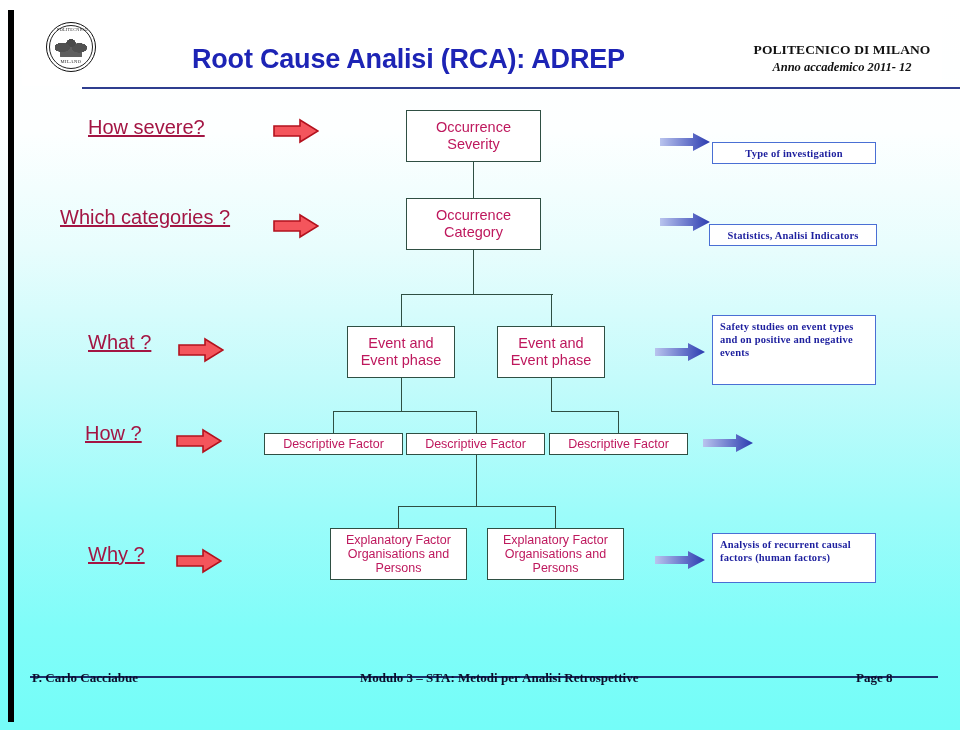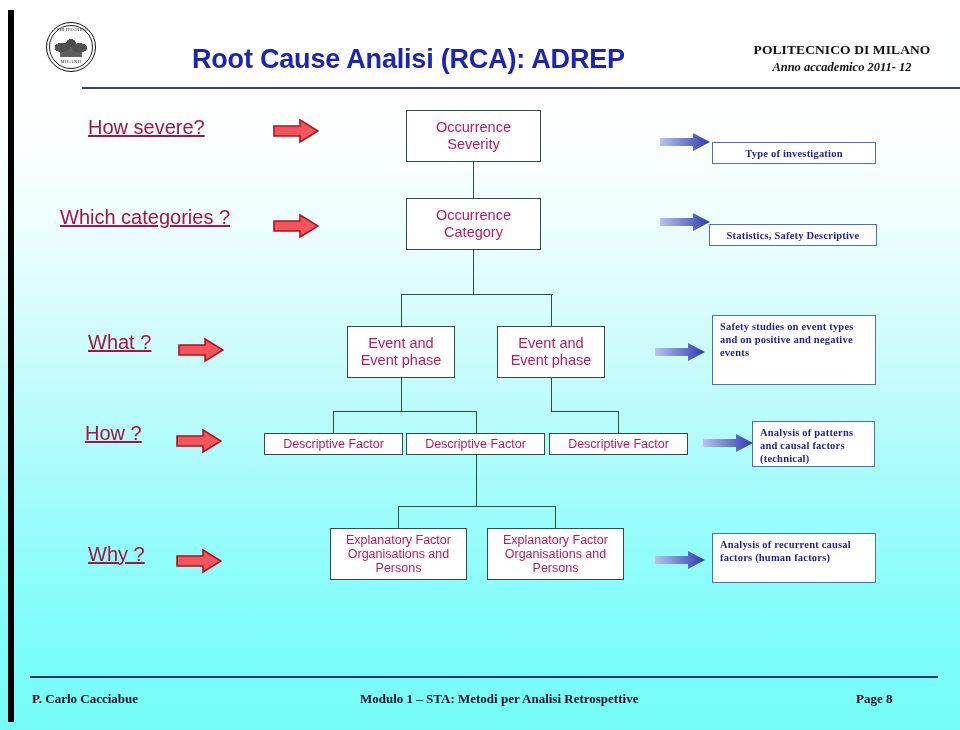--- a/index.html
+++ b/index.html
@@ -222,21 +222,21 @@
   .footer-rule {
     position: absolute;
     left: 30px;
     top: 676px;
     width: 908px;
     height: 2px;
     background: #1c2f6b;
   }
   .footer-txt {
     position: absolute;
-    top: 691px;
+    top: 670px;
     font-family: "Liberation Serif", serif;
     font-weight: bold;
     font-size: 13px;
     color: #0c0c2a;
     white-space: nowrap;
   }
   .footer-left  { left: 32px; }
   .footer-mid   { left: 360px; }
   .footer-right { left: 856px; }
 </style>
@@ -418,26 +418,25 @@
           <stop offset="0%" stop-color="#b9c4ee"></stop>
             <stop offset="100%" stop-color="#2b3bb0"></stop>
         </linearGradient>
       </defs>
       <polygon points="0,5 33,5 33,0 50,9 33,18 33,13 0,13" fill="url(#bg5)"></polygon>
     </svg>
   </div>
 
   <div class="rbox center" style="left:712px; top:130px; width:164px; height:22px;">Type of investigation</div>
 
-  <div class="rbox center" style="left:709px; top:212px; width:168px; height:22px;">Statistics, Safety Descriptive</div>
+  <div class="rbox center" style="left:709px; top:212px; width:168px; height:22px;">Statistics, Analisi Indicators</div>
 
   <div class="rbox" style="left:712px; top:315px; width:164px; height:70px;">Safety studies on event types and on positive and negative events</div>
 
-  <div class="rbox" style="left:752px; top:421px; width:123px; height:46px;">Analysis of patterns and causal factors (technical)</div>
 
   <div class="rbox" style="left:712px; top:533px; width:164px; height:50px;">Analysis of recurrent causal factors (human factors)</div>
 
   <div class="footer-rule"></div>
   <div class="footer-txt footer-left">P. Carlo Cacciabue</div>
-  <div class="footer-txt footer-mid">Modulo 1 – STA: Metodi per Analisi Retrospettive</div>
+  <div class="footer-txt footer-mid">Modulo 3 – STA: Metodi per Analisi Retrospettive</div>
   <div class="footer-txt footer-right">Page 8</div>
 
 </div>
 
 </body></html>

